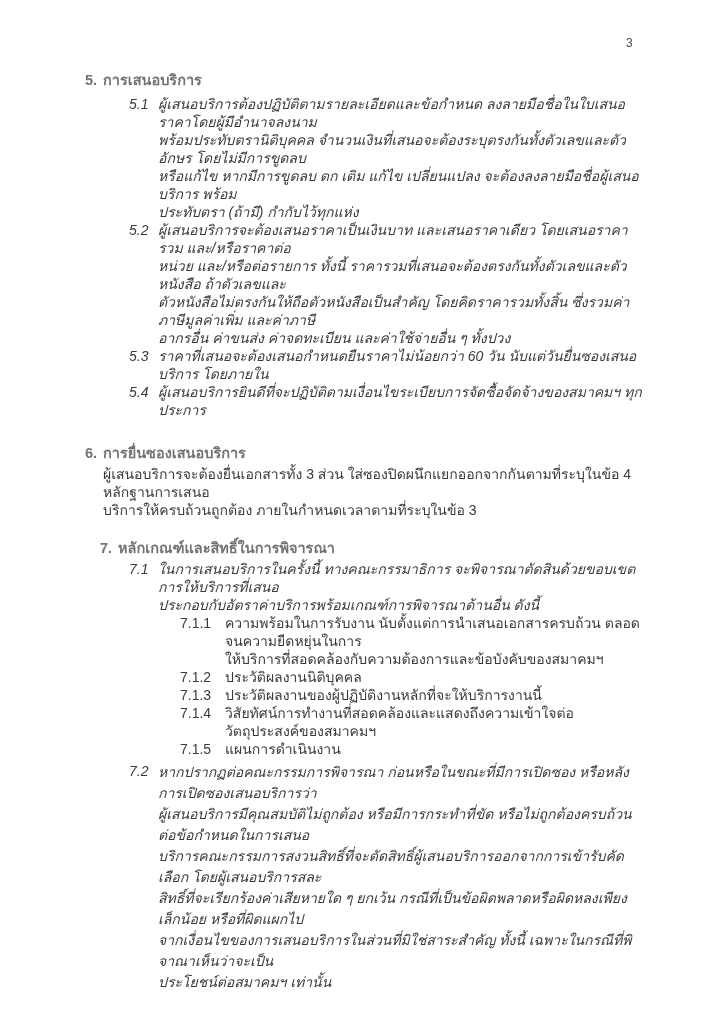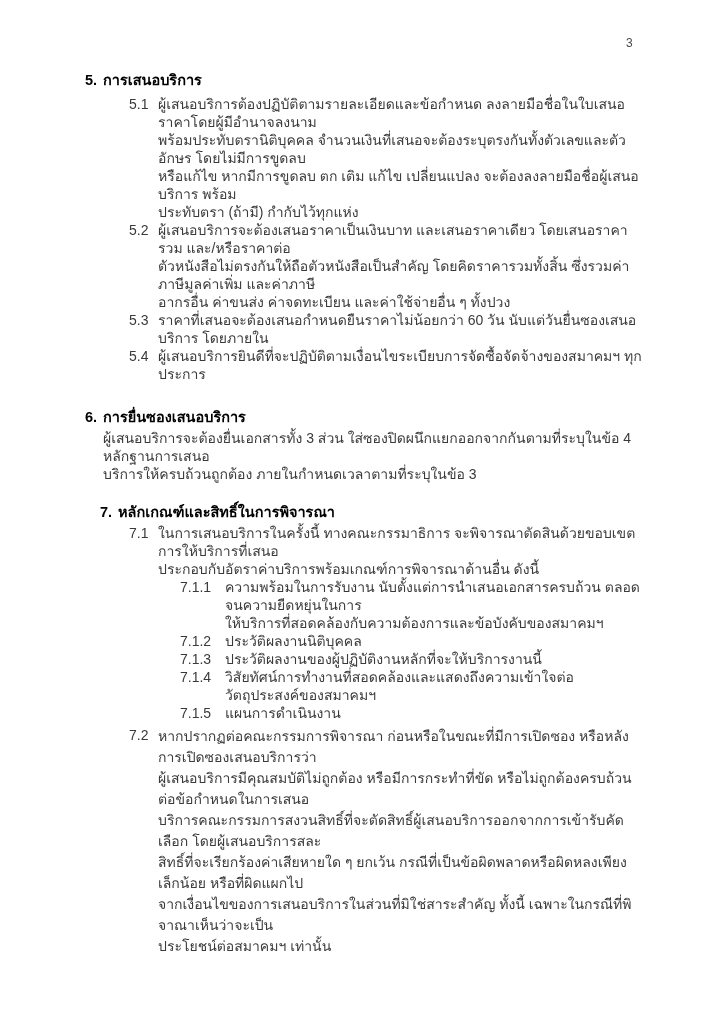--- a/index.html
+++ b/index.html
@@ -16,25 +16,25 @@
     position:absolute;top:36px;left:626px;
     font-size:12px;color:#4a4a4a;
   }
   .content{
     position:absolute;top:70px;left:85px;width:560px;
     font-size:14px;line-height:18px;
   }
   .section{margin:0;}
   .sec-heading{
     font-weight:bold;font-size:14.5px;line-height:20px;
-    color:#000000;
+    color:#737373;
   }
   .sec-heading .sec-num{display:inline-block;width:18px;}
   
-  .item{position:relative;padding-left:73px;}
+  .item{position:relative;padding-left:73px;font-style:italic;}
   .item > .inum{position:absolute;left:44px;top:0;}
   .item .line{display:block;}
   
   .subitem{position:relative;padding-left:140px;}
   .subitem > .inum{position:absolute;left:95px;top:0;}
   
   .paragraph{padding-left:18px;}
   
   #sec5{margin-bottom:0;}
   #sec5 .sec-heading{margin-bottom:5px;}
@@ -61,20 +61,21 @@
       <div class="item">
         <span class="inum">5.1</span>
         <span class="line">ผู้เสนอบริการต้องปฏิบัติตามรายละเอียดและข้อกำหนด ลงลายมือชื่อในใบเสนอราคาโดยผู้มีอำนาจลงนาม</span>
         <span class="line">พร้อมประทับตรานิติบุคคล จำนวนเงินที่เสนอจะต้องระบุตรงกันทั้งตัวเลขและตัวอักษร โดยไม่มีการขูดลบ</span>
         <span class="line">หรือแก้ไข หากมีการขูดลบ ตก เติม แก้ไข เปลี่ยนแปลง จะต้องลงลายมือชื่อผู้เสนอบริการ พร้อม</span>
         <span class="line">ประทับตรา (ถ้ามี) กำกับไว้ทุกแห่ง</span>
       </div>
       <div class="item">
         <span class="inum">5.2</span>
         <span class="line">ผู้เสนอบริการจะต้องเสนอราคาเป็นเงินบาท และเสนอราคาเดียว โดยเสนอราคารวม และ/หรือราคาต่อ</span>
+        <span class="line">หน่วย และ/หรือต่อรายการ ทั้งนี้ ราคารวมที่เสนอจะต้องตรงกันทั้งตัวเลขและตัวหนังสือ ถ้าตัวเลขและ</span>
         <span class="line">ตัวหนังสือไม่ตรงกันให้ถือตัวหนังสือเป็นสำคัญ โดยคิดราคารวมทั้งสิ้น ซึ่งรวมค่าภาษีมูลค่าเพิ่ม และค่าภาษี</span>
         <span class="line">อากรอื่น ค่าขนส่ง ค่าจดทะเบียน และค่าใช้จ่ายอื่น ๆ ทั้งปวง</span>
       </div>
       <div class="item">
         <span class="inum">5.3</span>
         <span class="line">ราคาที่เสนอจะต้องเสนอกำหนดยืนราคาไม่น้อยกว่า 60 วัน นับแต่วันยื่นซองเสนอบริการ โดยภายใน</span>
       </div>
       <div class="item">
         <span class="inum">5.4</span>
         <span class="line">ผู้เสนอบริการยินดีที่จะปฏิบัติตามเงื่อนไขระเบียบการจัดซื้อจัดจ้างของสมาคมฯ ทุกประการ</span>

